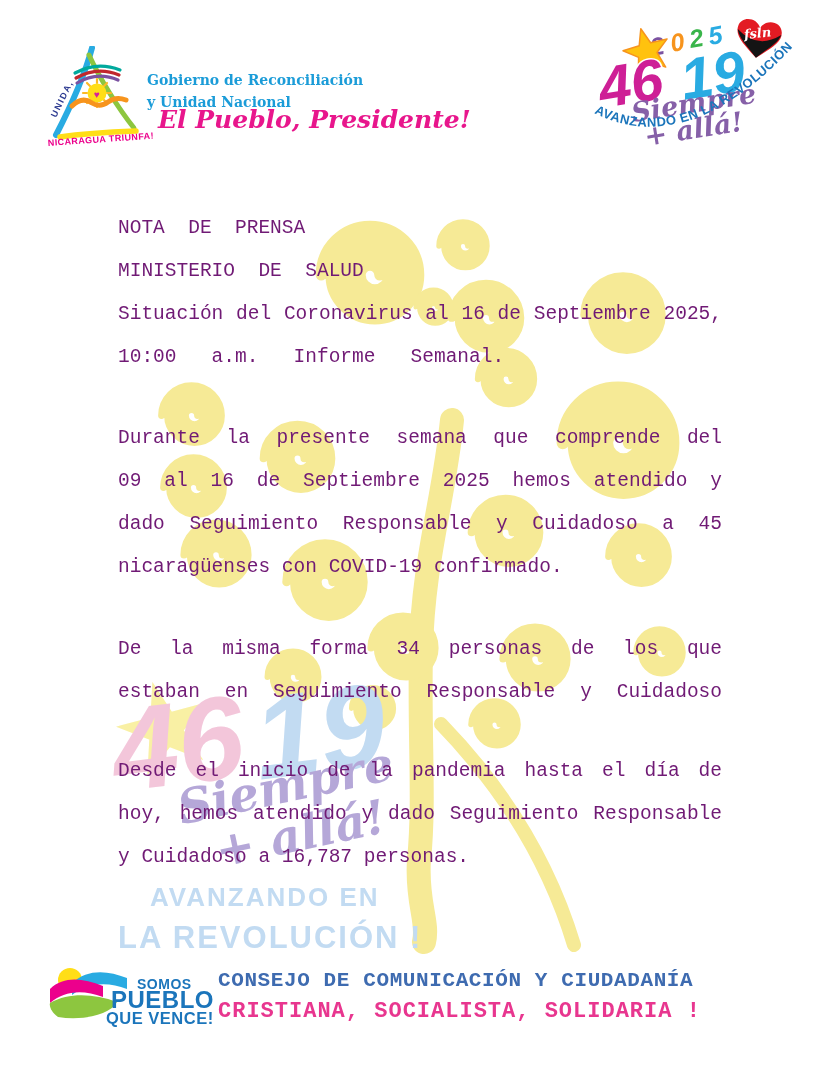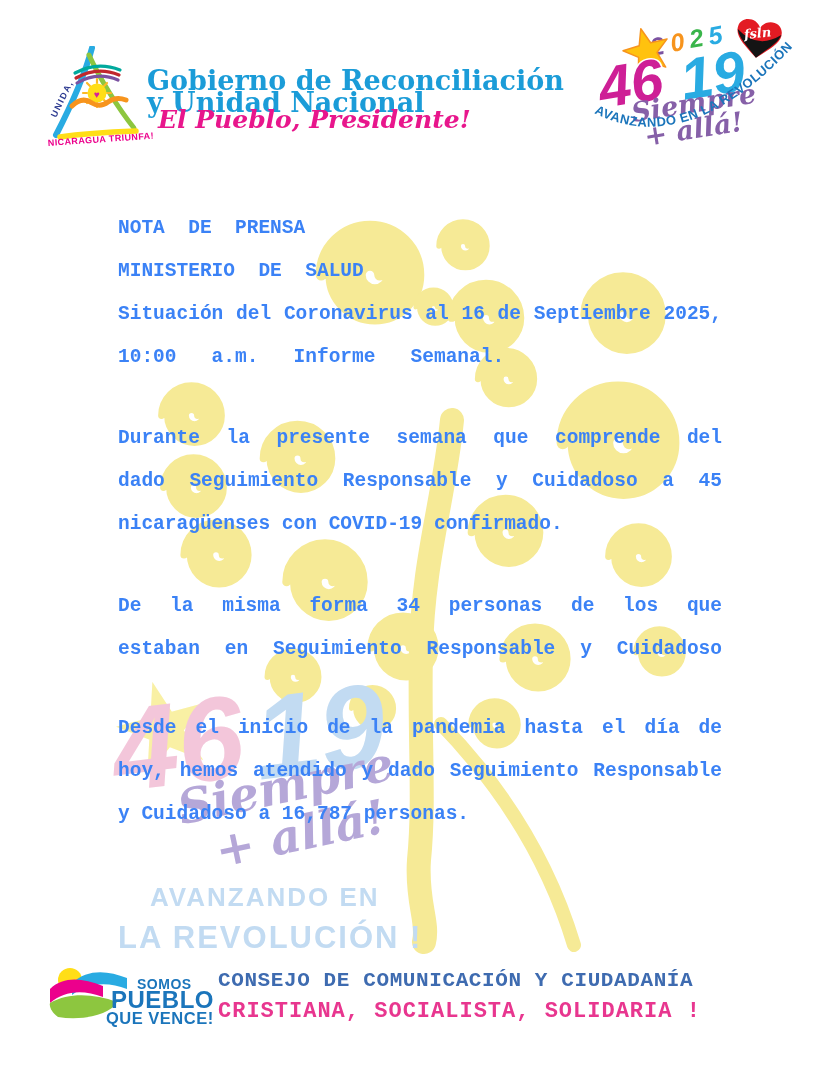--- a/index.html
+++ b/index.html
@@ -2,21 +2,21 @@
 <html><head>
 <meta charset="utf-8">
 <style>
   html,body{margin:0;padding:0;background:#fff;}
   .page{position:relative;width:825px;height:1068px;background:#ffffff;overflow:hidden;
         font-family:"Liberation Sans",sans-serif;}
   .abs{position:absolute;}
 
   
   .gov-title{position:absolute;left:147px;top:70px;color:#1B9CD8;
-             font-family:"DejaVu Serif",serif;font-weight:bold;font-size:27px;line-height:21.5px;}
+             font-family:"DejaVu Serif",serif;font-weight:bold;font-size:14px;line-height:21.5px;}
   .gov-slogan{position:absolute;left:158px;top:105px;color:#E8168C;
               font-family:"DejaVu Serif",serif;font-style:italic;font-weight:bold;font-size:25px;
               white-space:nowrap;}
 
   
   .tree{position:absolute;left:0;top:0;z-index:0;}
   .wm{position:absolute;z-index:1;white-space:nowrap;font-weight:bold;}
   .wm-star{left:116px;top:664px;font-size:108px;color:#F9F0A4;transform:rotate(-15deg);}
   .wm-46{left:112px;top:684px;font-size:118px;font-style:italic;color:#F3C6DA;
          font-family:"Liberation Sans",sans-serif;transform:rotate(-7deg);line-height:1;}
@@ -25,21 +25,21 @@
   .wm-script{font-family:"DejaVu Serif",serif;font-style:italic;color:#B5A7D8;font-size:47px;
              transform:rotate(-12deg);line-height:1;}
   .wm-s1{left:176px;top:762px;}
   .wm-s2{left:214px;top:810px;}
   .wm-arc{color:#C2DBF2;letter-spacing:2px;line-height:1;}
   .wm-a1{left:150px;top:884px;font-size:26px;}
   .wm-a2{left:118px;top:910px;font-size:31px;margin-top:12px;}
 
   
   .doc{position:absolute;left:118px;top:207px;width:604px;z-index:2;
-       font-family:"Liberation Mono",monospace;font-weight:bold;font-size:19.5px;color:#3b82f6;}
+       font-family:"Liberation Mono",monospace;font-weight:normal;font-size:19.5px;color:#701a75;}
   .ln{height:43px;line-height:43px;white-space:pre;}
   .ln.j{white-space:normal;text-align:justify;text-align-last:justify;}
   .p2{margin-top:38px;} .p3{margin-top:39px;} .p4{margin-top:36px;}
 
   
   .flogo-txt{position:absolute;color:#1B75BB;font-weight:800;z-index:2;white-space:nowrap;}
   .fl1{left:137px;top:976px;font-size:14px;letter-spacing:.5px;}
   .fl2{left:111px;top:986px;font-size:24px;letter-spacing:.5px;}
   .fl3{left:106px;top:1009px;font-size:16.5px;letter-spacing:.5px;}
   .fline{position:absolute;left:218px;z-index:2;font-family:"Liberation Mono",monospace;
@@ -156,20 +156,21 @@
 
   <div class="doc">
     <div>
       <div class="ln">NOTA  DE  PRENSA</div>
       <div class="ln">MINISTERIO  DE  SALUD</div>
       <div class="ln j">Situación del Coronavirus al 16 de Septiembre 2025,</div>
       <div class="ln">10:00   a.m.   Informe   Semanal.</div>
     </div>
     <div class="p2">
       <div class="ln j">Durante la presente semana que comprende del</div>
+      <div class="ln j">09 al 16 de Septiembre 2025 hemos atendido y</div>
       <div class="ln j">dado Seguimiento Responsable y Cuidadoso a 45</div>
       <div class="ln">nicaragüenses con COVID-19 confirmado.</div>
     </div>
     <div class="p3">
       <div class="ln j">De la misma forma 34 personas de los que</div>
       <div class="ln j">estaban en Seguimiento Responsable y Cuidadoso</div>
     </div>
     <div class="p4">
       <div class="ln j">Desde el inicio de la pandemia hasta el día de</div>
       <div class="ln j">hoy, hemos atendido y dado Seguimiento Responsable</div>

